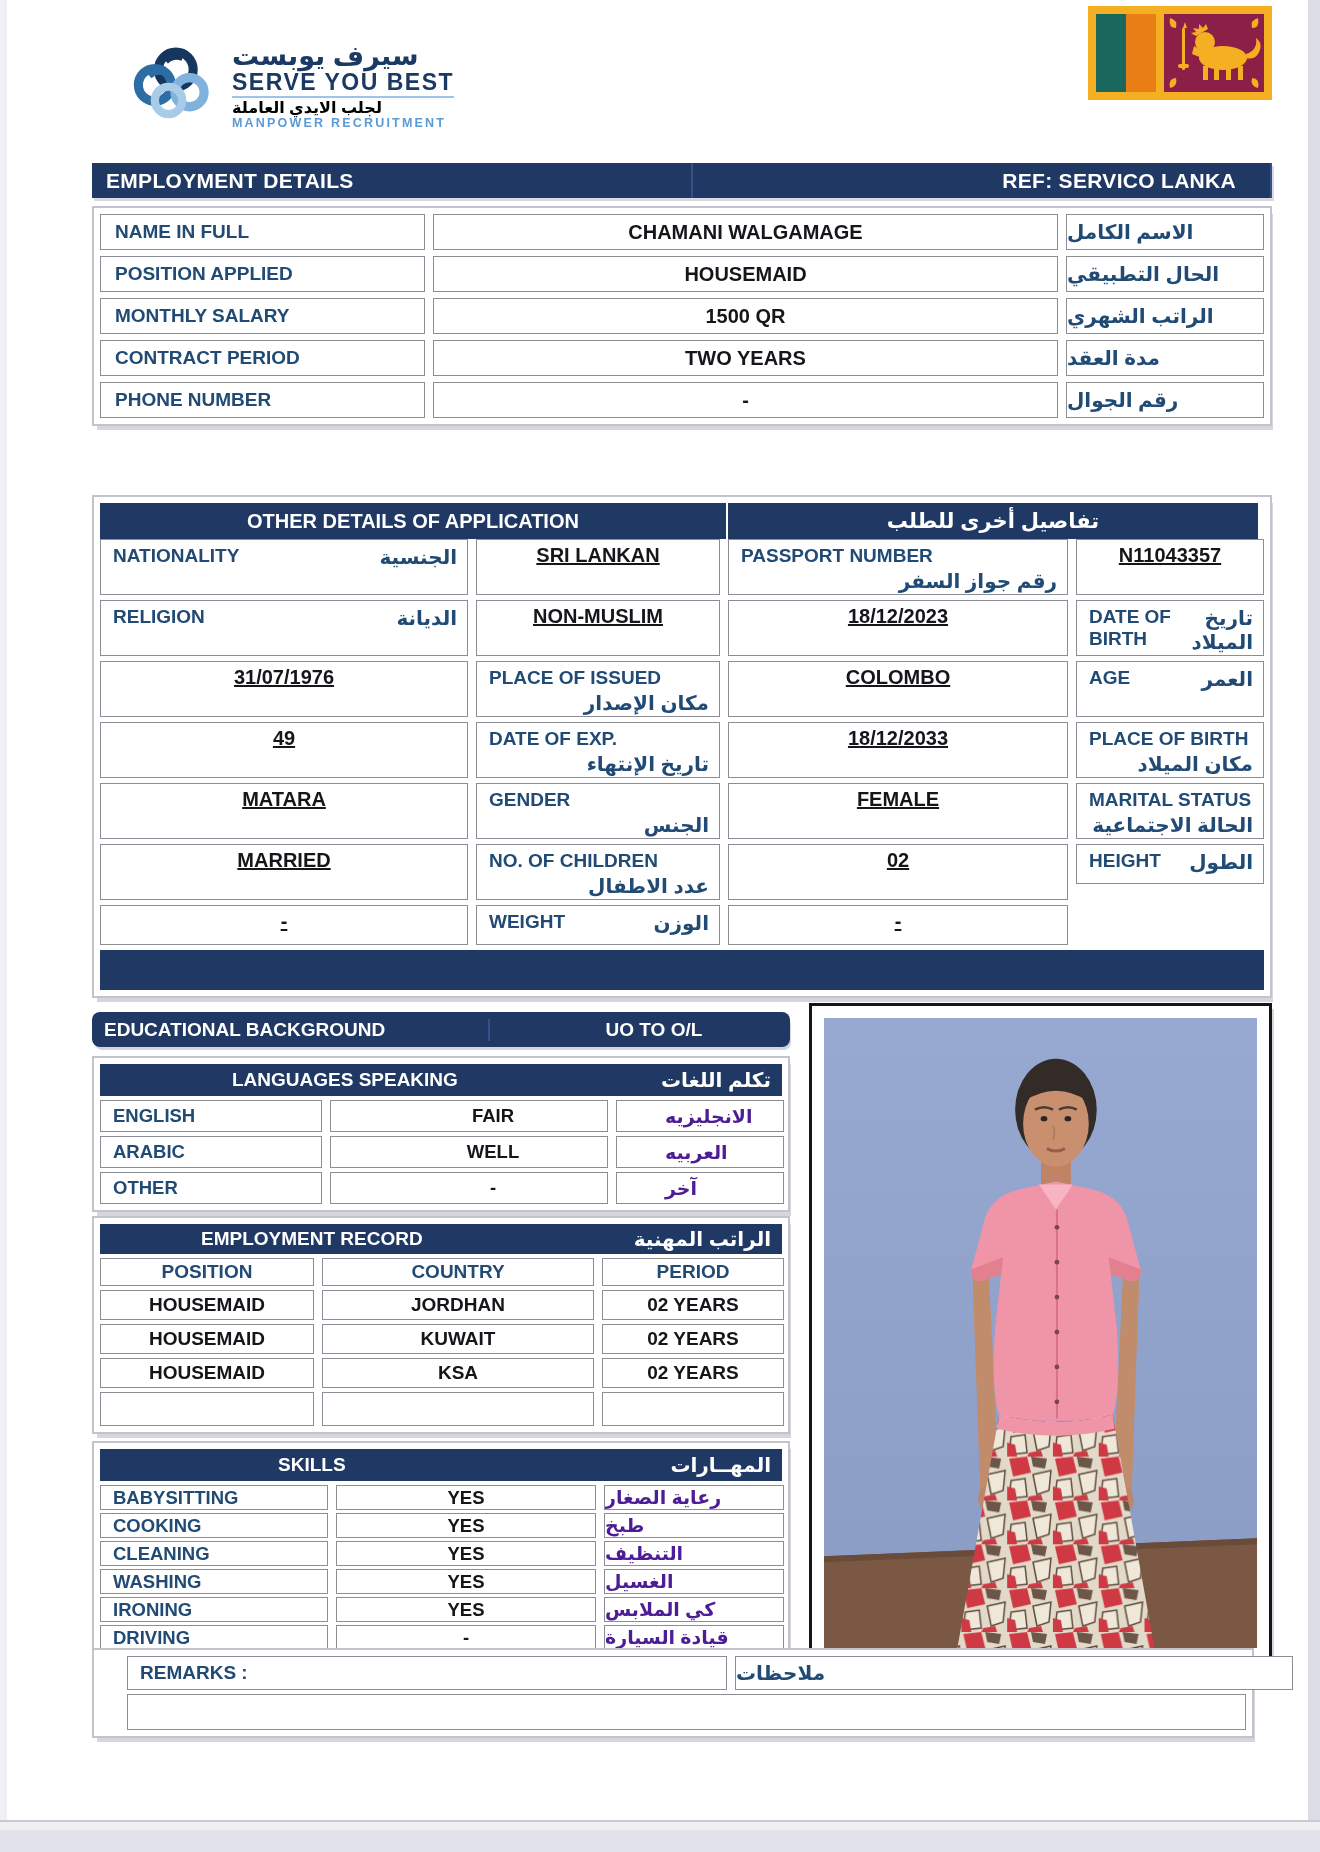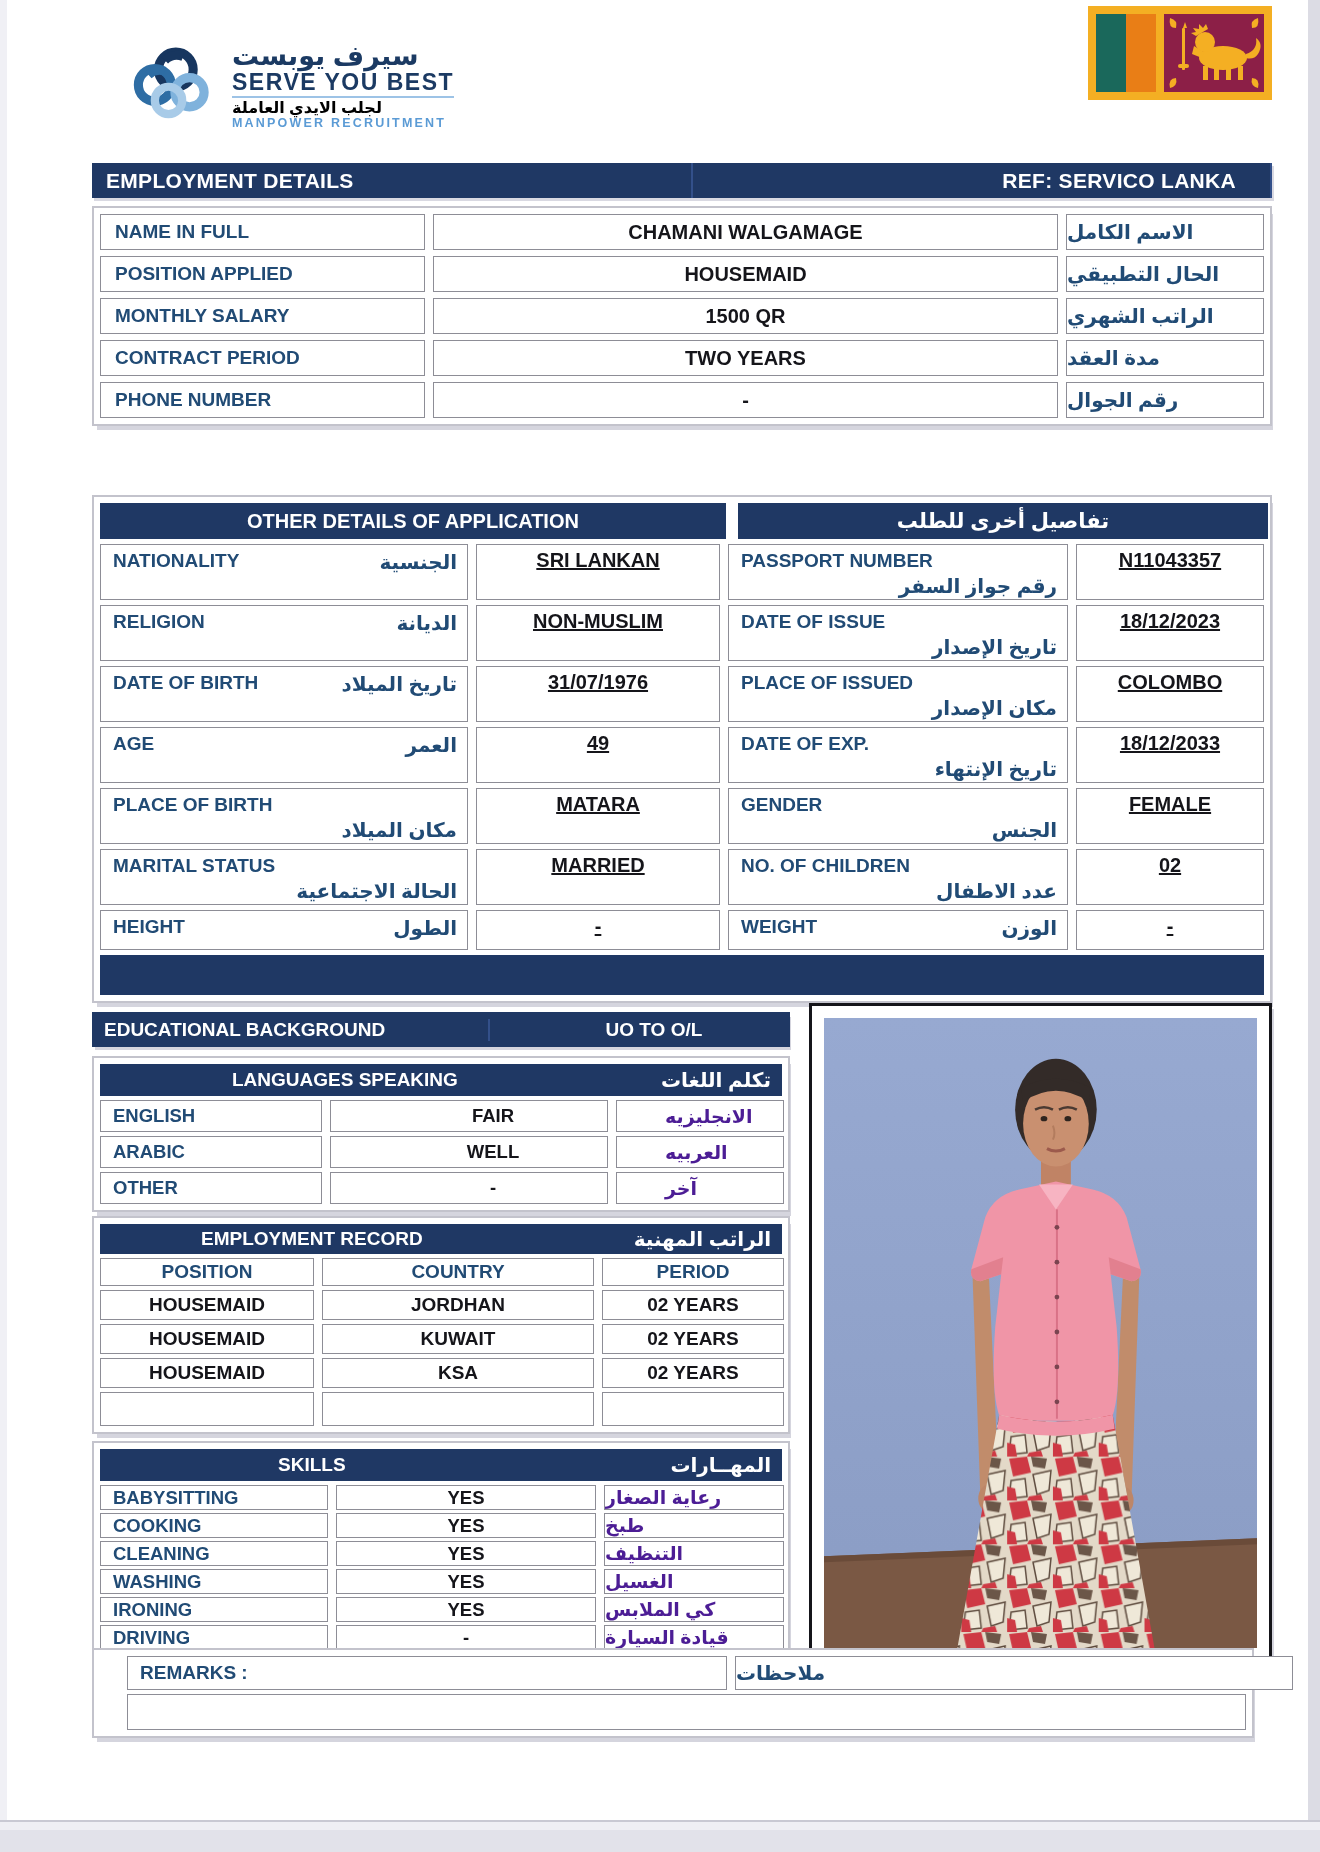--- a/index.html
+++ b/index.html
@@ -51,36 +51,36 @@
   
   .t1{ left:92px; top:206px; width:1180px; }
   .t1-grid{ display:grid; grid-template-columns:325px 625px 198px; column-gap:8px; row-gap:6px; }
   .t1 .cell{ height:36px; display:flex; align-items:center; }
   .t1 .lbl{ padding-left:14px; color:#214b75; font-weight:bold; font-size:19px; }
   .t1 .val{ justify-content:center; color:#15151a; font-weight:bold; font-size:20px; }
   .t1 .arb{ justify-content:flex-end; padding-right:12px; color:#214b75; font-weight:bold; font-size:20px; direction:rtl; }
 
   
   .t2{ left:92px; top:495px; width:1180px; }
-  .t2-head{ display:grid; grid-template-columns:626px 530px; column-gap:12px; margin-bottom:5px; }
+  .t2-head{ display:grid; grid-template-columns:626px 530px; column-gap:2px; }
   .t2-head .cell{ height:36px; display:flex; align-items:center; justify-content:center; font-size:20px; }
   .t2-body{ display:grid; grid-template-columns:368px 244px 340px 188px; column-gap:8px; row-gap:5px; }
   .t2 .r56{ height:56px; } .t2 .r40{ height:40px; }
   .t2 .lblcell{ padding:5px 10px 0 12px; }
   .t2 .inline{ display:flex; justify-content:space-between; align-items:flex-start; }
   .t2 .stack .l2{ text-align:right; direction:rtl; margin-top:2px; }
   .t2 .en{ color:#214b75; font-weight:bold; font-size:19px; }
   .t2 .ar{ color:#214b75; font-weight:bold; font-size:20px; direction:rtl; }
   .t2 .valcell{ text-align:center; padding-top:4px; color:#15151a; font-weight:bold; font-size:20px;text-decoration:underline; }
   .t2-strip{ height:40px; margin-top:5px; background:#1f3864; border:1.6px solid #1f3864; }
 
   
   .edu{
     position:absolute; left:92px; top:1012px; width:698px; height:35px; background:#1f3864;
-    display:flex; align-items:center; color:#fff; font-weight:bold; box-shadow:2px 4px 0 -1px #d5d5de;
+    display:flex; align-items:center; color:#fff; font-weight:bold; box-shadow:2px 4px 0 -1px #d5d5de;border-radius:8px;
   }
   .edu .e-left { width:57%; padding-left:12px; font-size:19px; border-right:2px solid #33508a; }
   .edu .e-right{ flex:1; text-align:center; font-size:19px;margin-left:28px; }
 
   .smalltable .hdr{ height:33px; display:flex; align-items:center; margin-bottom:4px; }
   .smalltable .hdr .h-en{ width:62%; text-align:center; font-size:19px; }
   .smalltable .hdr .h-ar{ flex:1; text-align:right; padding-right:10px; font-size:20px; direction:rtl; }
   .rowgrid{ display:grid; column-gap:8px; row-gap:4px; }
   .lang{ left:92px; top:1056px; width:698px; }
   .lang .rowgrid{ grid-template-columns:222px 278px 168px; }
@@ -209,24 +209,20 @@
       <div class="en">PASSPORT NUMBER</div>
       <div class="ar l2">رقم جواز السفر</div>
     </div>
     <div class="cell r56 valcell">N11043357</div>
 
     <div class="cell r56 lblcell inline">
       <span class="en">RELIGION</span>
       <span class="ar">الديانة</span>
     </div>
     <div class="cell r56 valcell">NON-MUSLIM</div>
-    <div class="cell r56 lblcell stack">
-      <div class="en">DATE OF ISSUE</div>
-      <div class="ar l2">تاريخ الإصدار</div>
-    </div>
     <div class="cell r56 valcell">18/12/2023</div>
 
     <div class="cell r56 lblcell inline">
       <span class="en">DATE OF BIRTH</span>
       <span class="ar">تاريخ الميلاد</span>
     </div>
     <div class="cell r56 valcell">31/07/1976</div>
     <div class="cell r56 lblcell stack">
       <div class="en">PLACE OF ISSUED</div>
       <div class="ar l2">مكان الإصدار</div>

